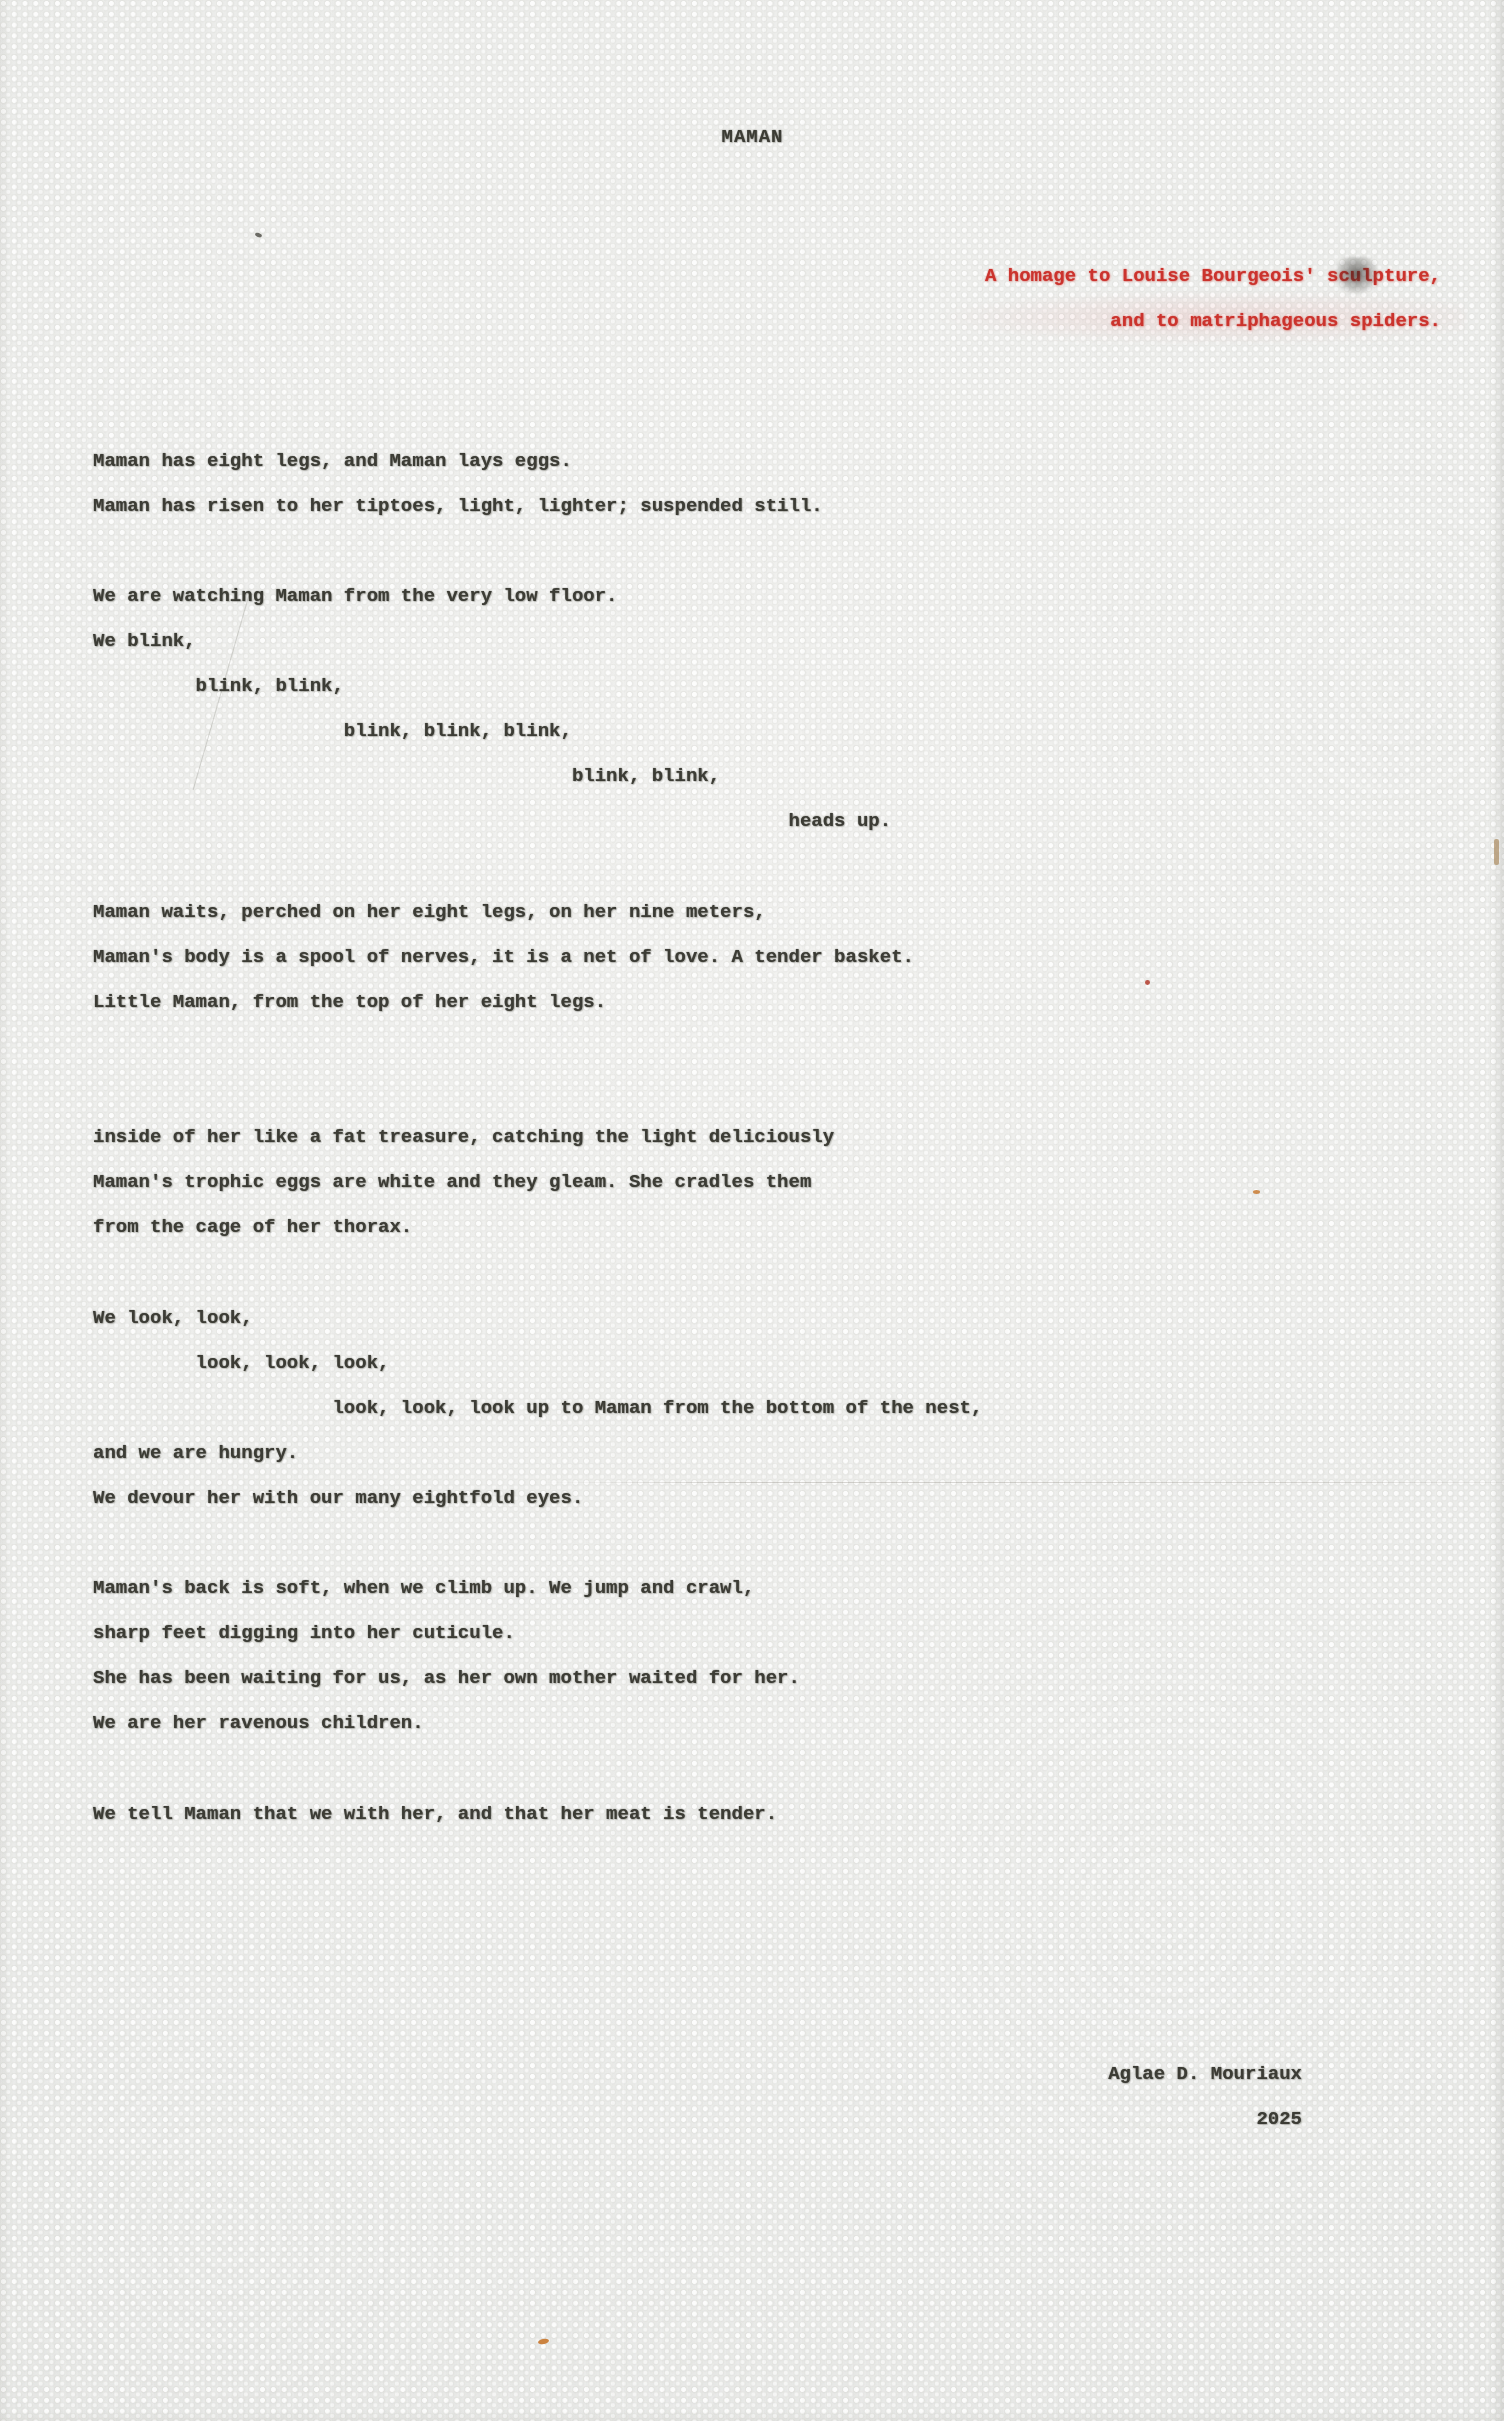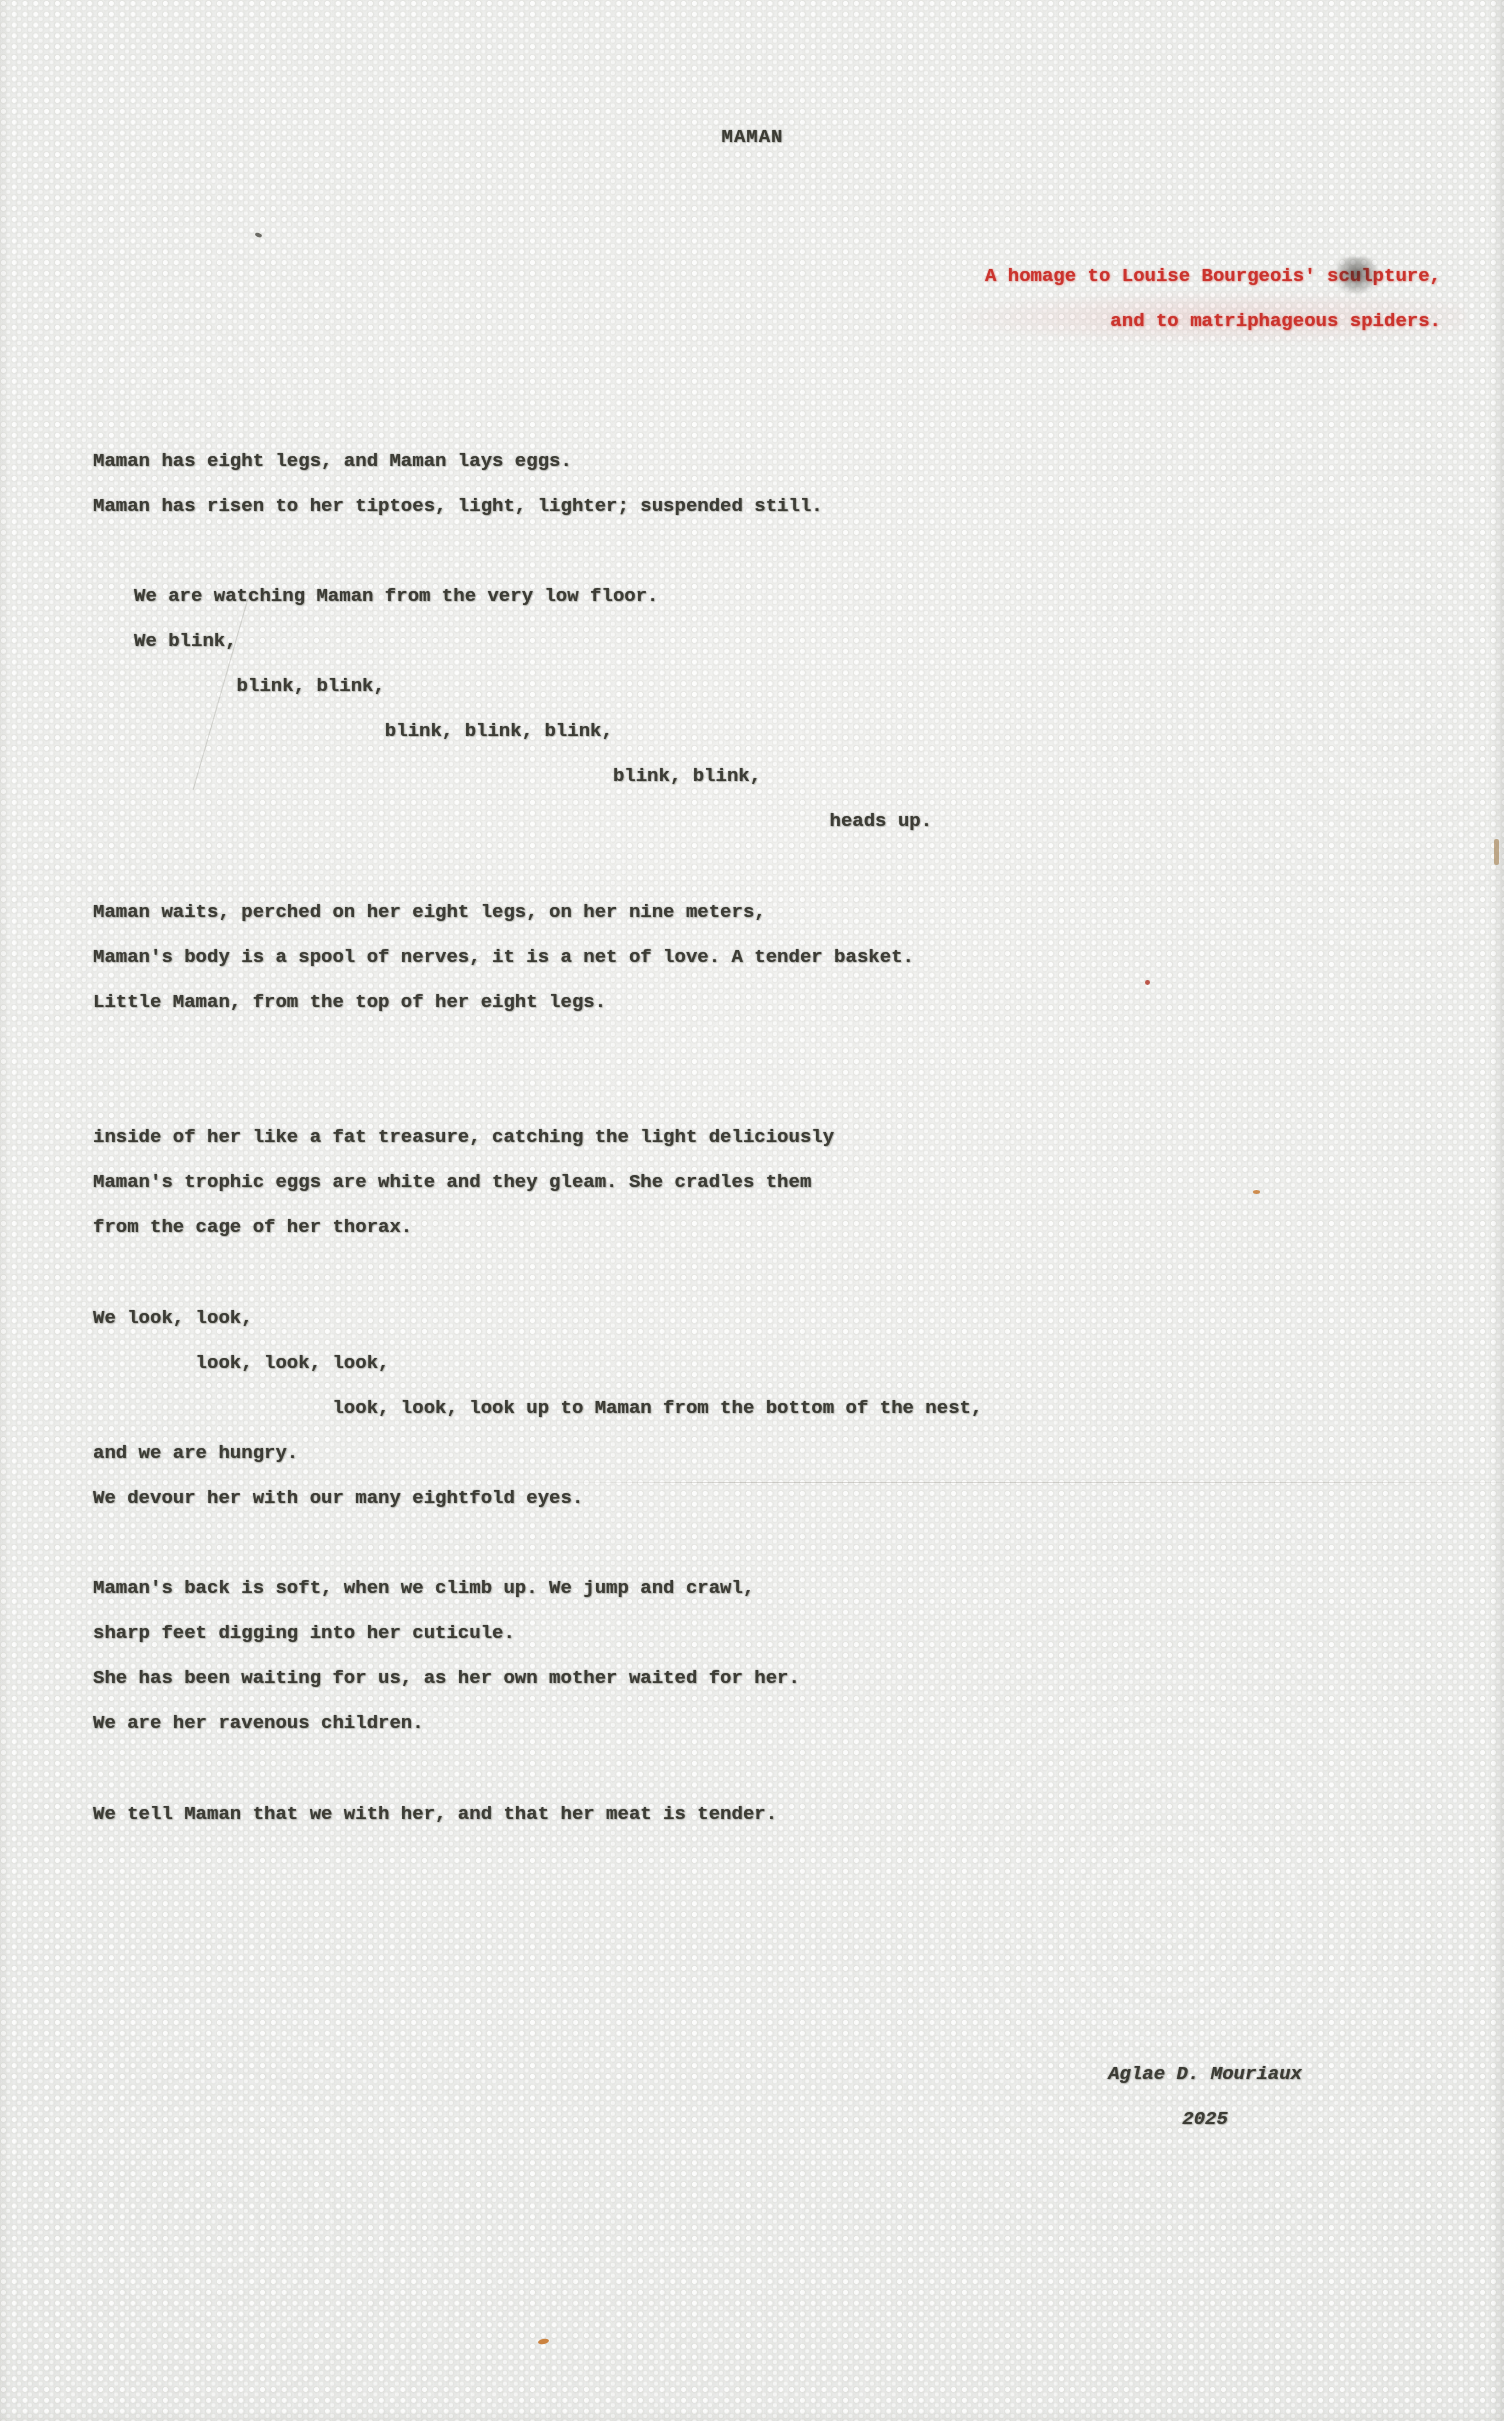--- a/index.html
+++ b/index.html
@@ -75,27 +75,27 @@
     text-shadow: 0 0 1.4px rgba(58,58,48,.75), 1px 1px 1px rgba(58,58,48,.22);
   }
   .line { white-space: pre; }
 
   .title-block   { position: absolute; top: 115px;  left: 0; width: 100%; text-align: center; letter-spacing: 1px; }
   .dedication    { position: absolute; top: 254px;  right: 64px; text-align: right;
                    color: #cb332d;
                    text-shadow: 0 0 1.6px rgba(206,54,46,.8), 1px 1px 2px rgba(206,54,46,.25); }
   .stanza        { position: absolute; left: 93px; }
   .stanza-1 { top: 439px; }
-  .stanza-2 { top: 574px; margin-left: 41px; }
+  .stanza-2 { top: 574px; }
   .stanza-3 { top: 890px; }
   .stanza-4 { top: 1115px; }
   .stanza-5 { top: 1296px; font-family: Liberation Mono, monospace; }
   .stanza-6 { top: 1566px; }
   .stanza-7 { top: 1792px; }
-  .signature-block { position: absolute; top: 2052px; right: 203px; text-align: center; font-style: italic; }
+  .signature-block { position: absolute; top: 2052px; right: 203px; text-align: right; }
 
   
   .red-smear {
     position: absolute; left: 931px; top: 290px; width: 534px; height: 55px;
     background: radial-gradient(ellipse at 55% 50%, rgba(226,120,120,0.16), rgba(226,120,120,0.0) 70%);
     filter: blur(2.9px);
   }
 
   
   .ink-smudge {

